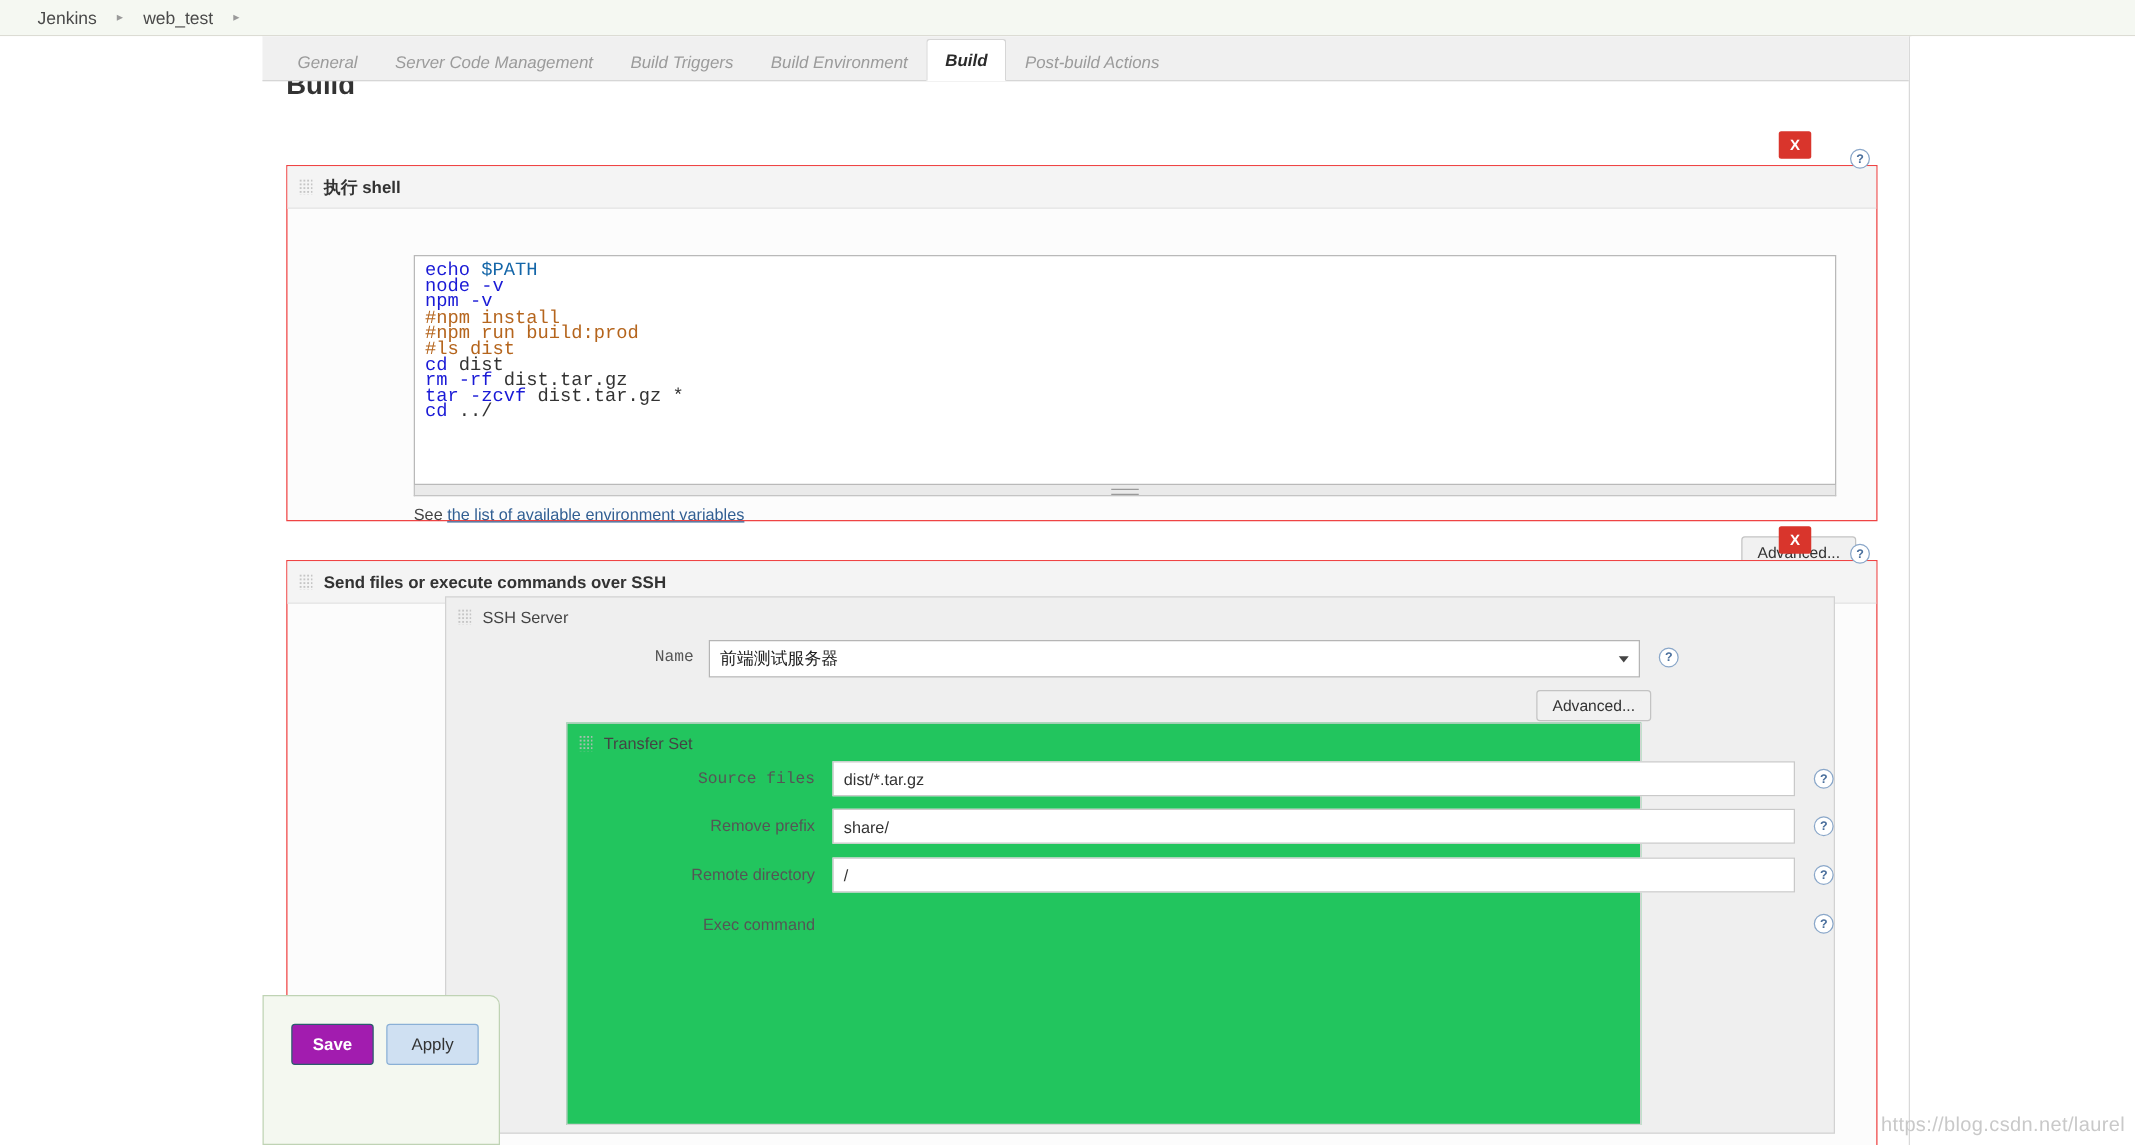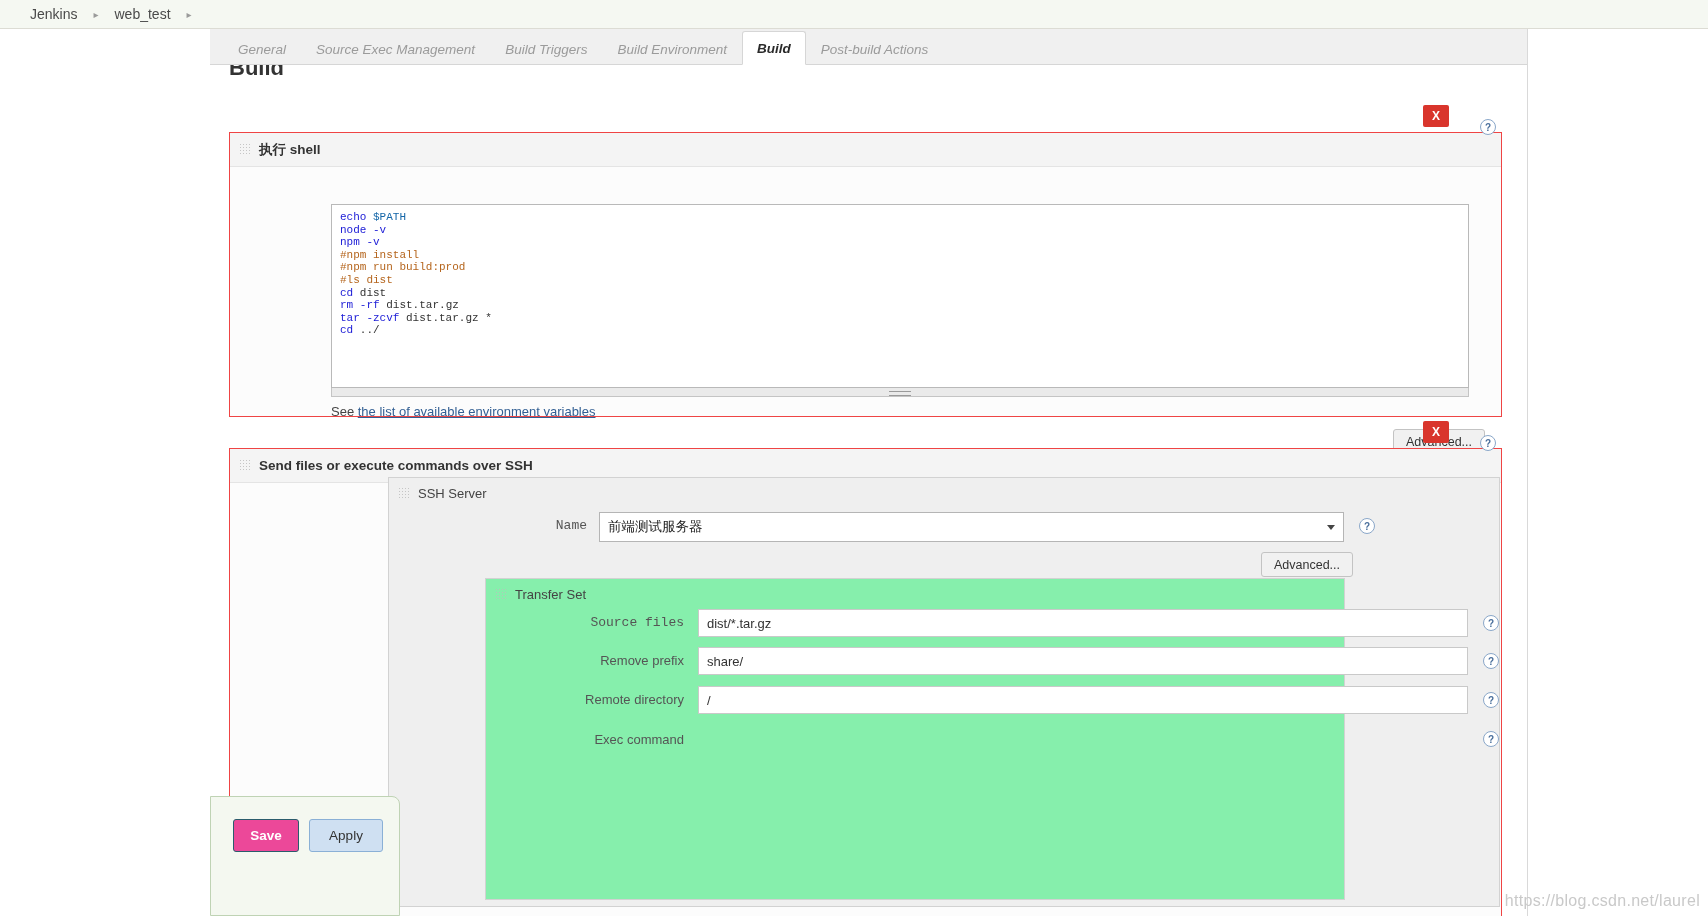--- a/index.html
+++ b/index.html
@@ -82,21 +82,21 @@
   }
 
   .field-label{
     position:absolute;font-size:13px;color:#555;text-align:right;
   }
 
   
   .codebox{
     position:absolute;background:#fff;border:1px solid #b9b9b9;
     font-family:"Liberation Mono","DejaVu Sans Mono",monospace;
-    font-size:11px;line-height:12.6px;padding:6px 8px;box-sizing:border-box;
+    font-size:15px;line-height:12.6px;padding:6px 8px;box-sizing:border-box;
     overflow:hidden;white-space:pre;color:#222;
   }
   .codebox .ln{display:block;height:12.6px;}
   .c-cmd{color:#1a1ad6;}
   .c-var{color:#1466a8;}
   .c-cmt{color:#b5651d;}
   .c-arg{color:#333;}
   .resize-grip{
     position:absolute;height:9px;background:#eaeaea;border:1px solid #c4c4c4;
     border-top:none;box-sizing:border-box;cursor:ns-resize;
@@ -111,21 +111,21 @@
 
   .adv-btn{
     position:absolute;height:25px;min-width:92px;padding:0 12px;
     background:#f1f1f1;border:1px solid #c3c3c3;border-radius:3px;
     font-size:12.5px;color:#333;display:flex;align-items:center;justify-content:center;
     cursor:pointer;box-sizing:border-box;
   }
 
   
   .panel{
-    position:absolute;background:#86efac;border:1px solid #d2d2d2;box-sizing:border-box;
+    position:absolute;background:#22c55e;border:1px solid #d2d2d2;box-sizing:border-box;
   }
   .panel-head{
     height:30px;display:flex;align-items:center;padding-left:9px;box-sizing:border-box;
     font-size:13px;color:#444;
   }
   .panel.white{background:#efefef;}
 
   .txtinput{
     position:absolute;height:28px;background:#fff;border:1px solid #c9c9c9;
     box-sizing:border-box;font-size:13px;color:#333;
@@ -151,21 +151,21 @@
   .savebar{
     position:absolute;left:210px;top:796px;width:190px;height:120px;
     background:#f4f8f0;border:1px solid #bfd3b4;border-top-left-radius:0;
     border-top-right-radius:8px;box-sizing:border-box;
   }
   .btn{
     position:absolute;height:33px;border-radius:3px;box-sizing:border-box;
     display:flex;align-items:center;justify-content:center;cursor:pointer;
     font-size:13.5px;
   }
-  .btn-save{background:#ec4899;border:1px solid #2b5c6c;color:#fff;font-weight:bold;}
+  .btn-save{background:#a21caf;border:1px solid #2b5c6c;color:#fff;font-weight:bold;}
   .btn-apply{background:#cfe0f2;border:1px solid #8ab0d6;color:#333;}
 
   .watermark{
     position:absolute;right:8px;bottom:6px;font-size:16px;color:#c9c9c9;
     letter-spacing:.3px;
   }
 </style>
 </head>
 <body>
 
@@ -178,21 +178,21 @@
     <span class="crumb-sep">▸</span>
   </div>
 
   <div class="left-col"></div>
   <div class="right-gutter"></div>
 
   <div class="main">
 
     <div class="tabbar">
       <div class="tab">General</div>
-      <div class="tab">Source Exec Management</div>
+      <div class="tab">Server Code Management</div>
       <div class="tab">Build Triggers</div>
       <div class="tab">Build Environment</div>
       <div class="tab active">Build</div>
       <div class="tab">Post-build Actions</div>
     </div>
 
     <div class="content">
 
       <div class="section-title">Build</div>
 
@@ -218,21 +218,21 @@
       <div class="help-ico" style="left:1270px;top:54px;">?</div>
 
       <div class="step" style="top:383px;height:470px;">
         <div class="step-head">
           <span class="grip"></span>
           <span class="step-title">Send files or execute commands over SSH</span>
         </div>
 
         <div class="field-label" style="left:0;top:40px;width:290px;">SSH Publishers</div>
 
-        <div class="panel white" style="left:158px;top:28px;width:1112px;height:430px;">
+        <div class="panel white" style="left:126px;top:28px;width:1112px;height:430px;">
 
           <div class="panel-head">
             <span class="grip"></span>
             <span>SSH Server</span>
           </div>
 
           <div class="field-label" style="left:0;top:40px;width:198px;font-family:Liberation Mono, monospace;">Name</div>
           <div class="selectbox" style="left:210px;top:34px;width:745px;">
             <span>前端测试服务器</span>
             <span class="caret"></span>

